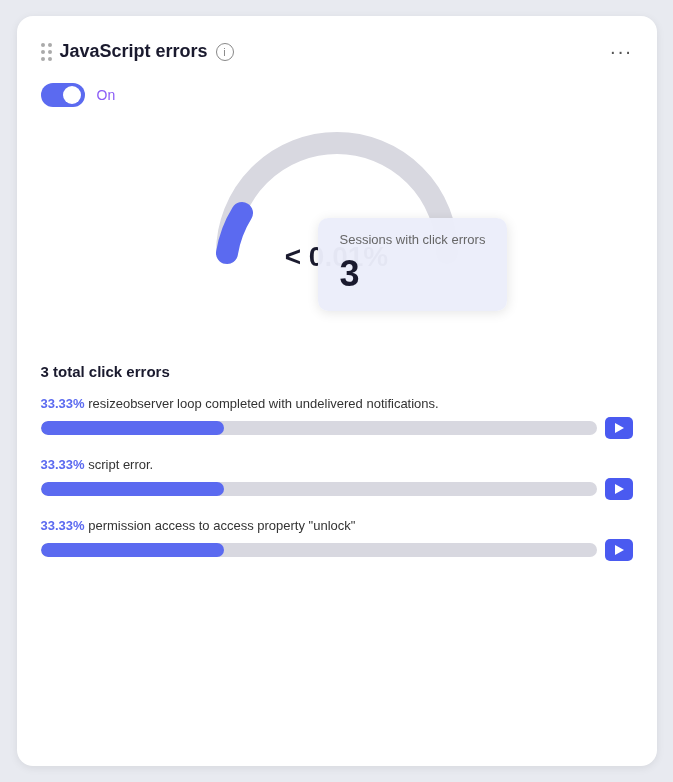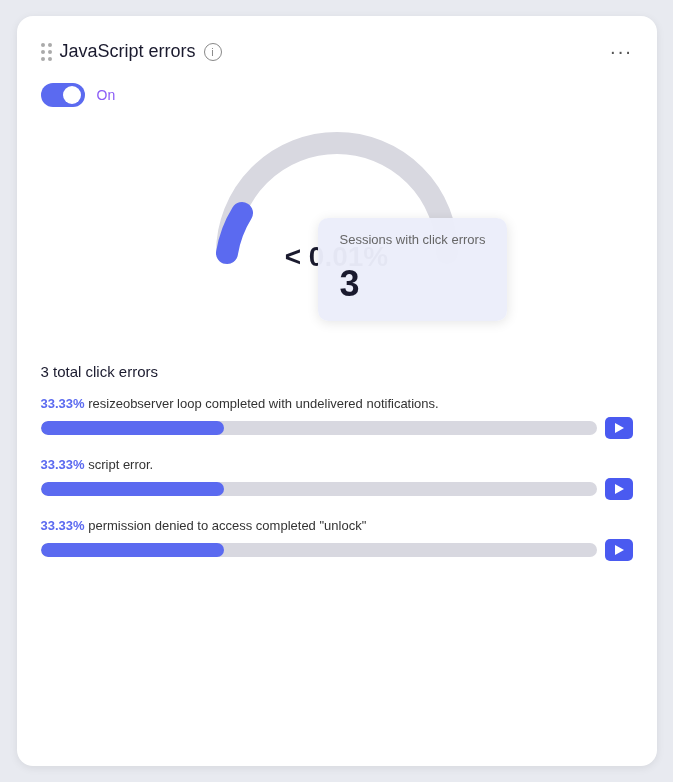--- a/index.html
+++ b/index.html
@@ -45,21 +45,21 @@
     .drag-handle span::after {
       content: '';
       width: 4px;
       height: 4px;
       border-radius: 50%;
       background: #aaa;
       display: block;
     }
     .title {
       font-size: 18px;
-      font-weight: 400;
+      font-weight: 700;
       color: #1a1a2e;
       text-align: right;
     }
     .info-icon {
       width: 18px;
       height: 18px;
       border-radius: 50%;
       border: 1.5px solid #888;
       display: flex;
       align-items: center;
@@ -144,31 +144,31 @@
       background: rgba(235, 237, 250, 0.97);
       border-radius: 10px;
       padding: 14px 22px 16px 22px;
       z-index: 10;
       min-width: 180px;
       box-shadow: 0 2px 12px rgba(0,0,0,0.10);
     }
     .tooltip-label {
       font-size: 13px;
       color: #666;
-      margin-bottom: 16px;
+      margin-bottom: 6px;
     }
     .tooltip-value {
       font-size: 36px;
       font-weight: 700;
       color: #1a1a2e;
     }
     
     .total-errors {
       font-size: 15px;
-      font-weight: 400;
+      font-weight: 700;
       color: #1a1a2e;
       margin-top: 80px;
       margin-bottom: 16px;
     }
     
     .error-row {
       margin-bottom: 18px;
     }
     .error-row-label {
       font-size: 13px;
@@ -284,21 +284,21 @@
         <div class="bar-track">
           <div class="bar-fill" style="width:33%"></div>
         </div>
         <div class="video-icon"></div>
       </div>
     </div>
 
     <div class="error-row">
       <div class="error-row-label">
         <span class="pct">33.33%</span>
-        <span> permission denied to access completed "unlock"</span>
+        <span> permission access to access property "unlock"</span>
       </div>
       <div class="bar-row">
         <div class="bar-track">
           <div class="bar-fill" style="width:33%"></div>
         </div>
         <div class="video-icon"></div>
       </div>
     </div>
 
   </div>

